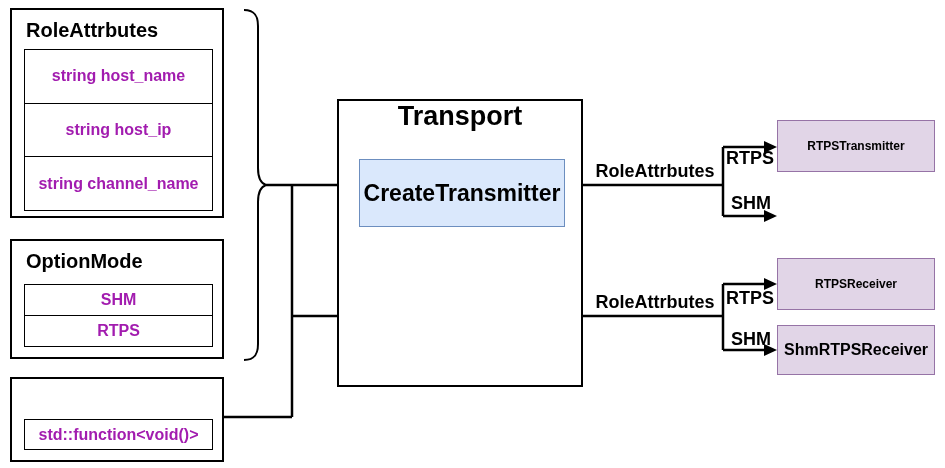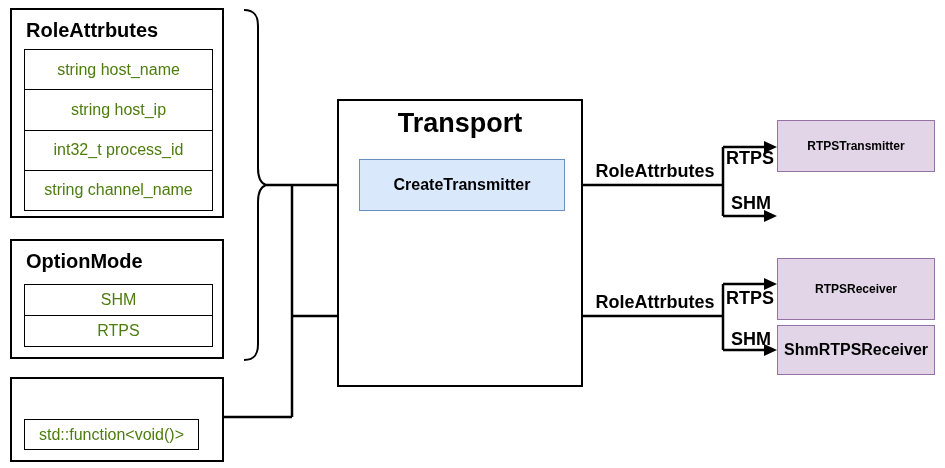--- a/index.html
+++ b/index.html
@@ -33,53 +33,53 @@
     display:flex;
     flex-direction:column;
     border:1.5px solid #000;
   }
   .uml-row{
     flex:1;
     display:flex;
     align-items:center;
     justify-content:center;
     font-size:16px;
-    color:#4d7c0f;
+    color:#a21caf;
     white-space:nowrap;
     background:#ffffff;
+    font-weight:bold;
   }
   .uml-row + .uml-row{border-top:1.5px solid #000;}
 
   
   .transport{
     position:absolute;
     left:337px;top:99px;width:246px;height:288px;
     border:2px solid #000;
     box-sizing:border-box;
     background:#ffffff;
     z-index:2;
   }
   .transport-title{
     text-align:center;
     font-weight:bold;
     font-size:27px;
     color:#000;
-    padding-top:7px;
   }
   .method-box{
     position:absolute;
-    left:20px;width:206px;height:52px;
+    left:20px;width:206px;height:68px;
     background:#dae8fc;
     border:1.5px solid #6c8ebf;
     box-sizing:border-box;
     display:flex;
     align-items:center;
     justify-content:center;
     font-weight:bold;
-    font-size:16px;
+    font-size:23px;
     color:#000;
   }
   #create-transmitter{top:58px;}
   #create-receiver{top:191px;}
 
   
   .purple-box{
     position:absolute;
     left:777px;width:158px;
     background:#e1d5e7;
@@ -89,21 +89,21 @@
     align-items:center;
     justify-content:center;
     font-weight:bold;
     font-size:12px;
     color:#000;
     white-space:nowrap;
     z-index:2;
   }
   #rtps-transmitter{top:120px;height:52px;}
   #shm-transmitter{top:190px;height:50px;}
-  #rtps-receiver{top:258px;height:62px;}
+  #rtps-receiver{top:258px;height:52px;}
   #shm-rtps-receiver{top:325px;height:50px;font-size:16px;}
 
   
   .edge-label{
     position:absolute;
     font-weight:bold;
     font-size:18px;
     color:#000;
     white-space:nowrap;
     z-index:3;
@@ -153,35 +153,34 @@
       <polygon points="777,284 764,278 764,290"></polygon>
       <polygon points="777,350 764,344 764,356"></polygon>
     </g>
   </svg>
 
   <div class="uml-box" style="left:10px;top:8px;width:214px;height:210px">
     <div class="uml-title">RoleAttrbutes</div>
     <div class="uml-rows" style="left:12px;top:39px;width:189px;height:162px">
       <div class="uml-row">string host_name</div>
       <div class="uml-row">string host_ip</div>
-      <div class="uml-row">int32_t process_id</div>
       <div class="uml-row">string channel_name</div>
     </div>
   </div>
 
   <div class="uml-box" style="left:10px;top:239px;width:214px;height:120px">
     <div class="uml-title">OptionMode</div>
     <div class="uml-rows" style="left:12px;top:43px;width:189px;height:63px">
       <div class="uml-row">SHM</div>
       <div class="uml-row">RTPS</div>
     </div>
   </div>
 
   <div class="uml-box" style="left:10px;top:377px;width:214px;height:85px">
-    <div class="uml-rows" style="left:12px;top:40px;width:175px;height:31px">
+    <div class="uml-rows" style="left:12px;top:40px;width:189px;height:31px">
       <div class="uml-row">std::function&lt;void()&gt;</div>
     </div>
   </div>
 
   <div class="transport">
     <div class="transport-title">Transport</div>
     <div class="method-box" id="create-transmitter">CreateTransmitter</div>
   </div>
 
   <div class="purple-box" id="rtps-transmitter">RTPSTransmitter</div>

